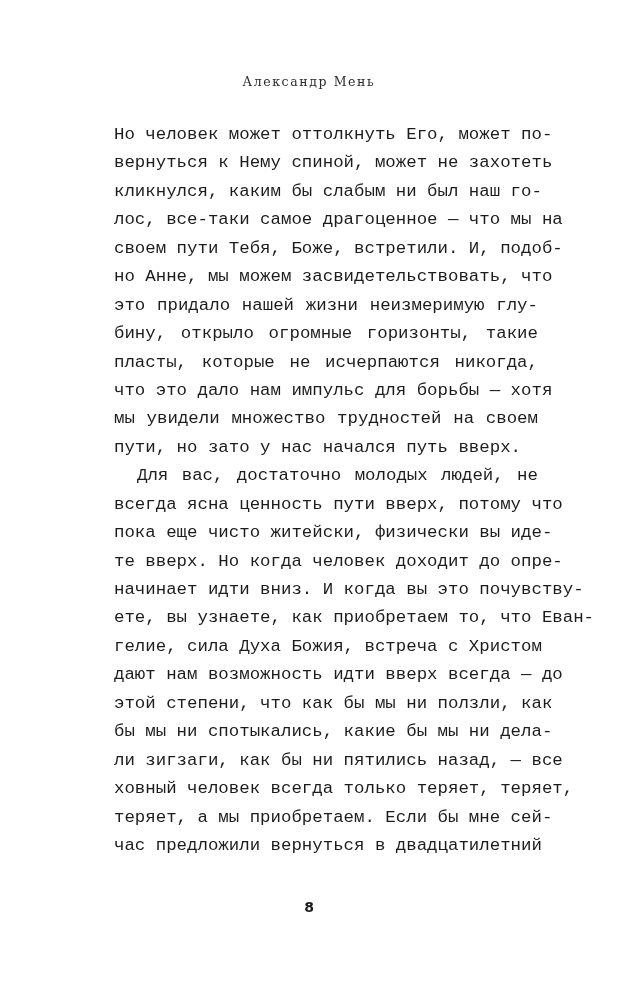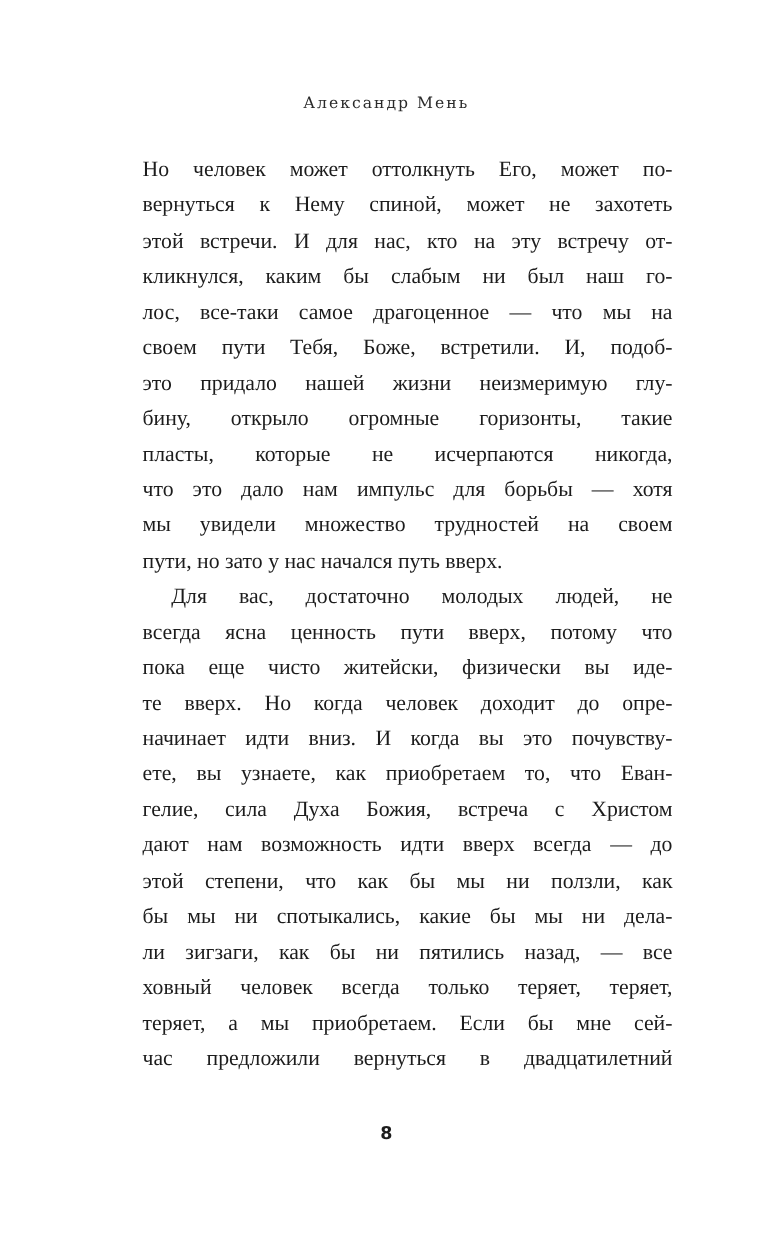--- a/index.html
+++ b/index.html
@@ -23,21 +23,21 @@
       font-family: "DejaVu Serif", serif;
       font-size: 12.5px;
       letter-spacing: 1.6px;
       color: #2a2a2a;
     }
     .text-block {
       position: absolute;
       top: 121px;
       left: 114px;
       width: 424px;
-      font-family: Liberation Serif, serif;
+      font-family: Liberation Mono, monospace;
       font-size: 17.4px;
       line-height: 28.45px;
       color: #1c1c1c;
     }
     .line {
       display: block;
       white-space: nowrap;
       text-align: justify;
       text-align-last: justify;
       height: 28.45px;
@@ -63,24 +63,24 @@
   </style>
 </head>
 <body>
 
 <div class="running-head">Александр Мень</div>
 
 <div class="text-block">
   <div>
     <span class="line">Но человек может оттолкнуть Его, может по-</span>
     <span class="line">вернуться к Нему спиной, может не захотеть</span>
-    <span class="line">этой встречи. И для нас, кто на эту встречу от-</span>
     <span class="line">кликнулся, каким бы слабым ни был наш го-</span>
     <span class="line">лос, все-таки самое драгоценное — что мы на</span>
     <span class="line">своем пути Тебя, Боже, встретили. И, подоб-</span>
+    <span class="line">но Анне, мы можем засвидетельствовать, что</span>
     <span class="line">это придало нашей жизни неизмеримую глу-</span>
     <span class="line">бину, открыло огромные горизонты, такие</span>
     <span class="line">пласты, которые не исчерпаются никогда,</span>
     <span class="line">что это дало нам импульс для борьбы — хотя</span>
     <span class="line">мы увидели множество трудностей на своем</span>
     <span class="line last">пути, но зато у нас начался путь вверх.</span>
   </div>
   <div>
     <span class="line indent">Для вас, достаточно молодых людей, не</span>
     <span class="line">всегда ясна ценность пути вверх, потому что</span>

